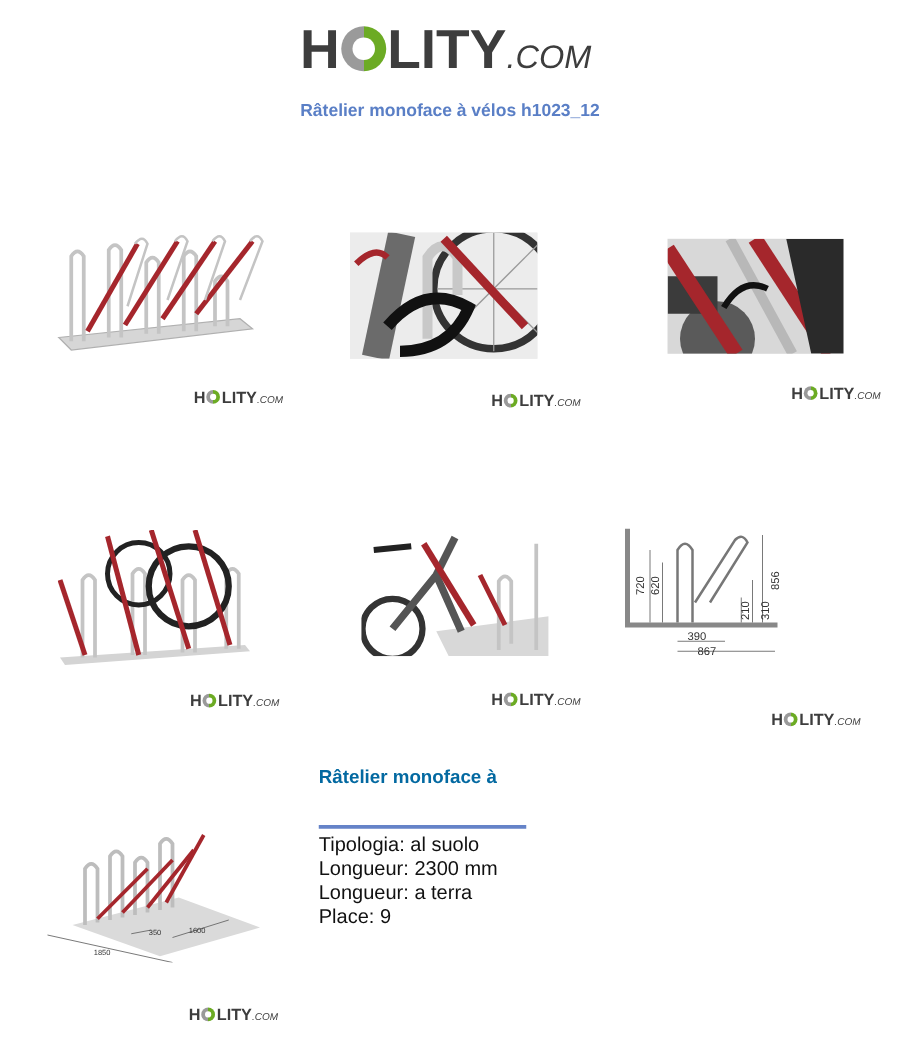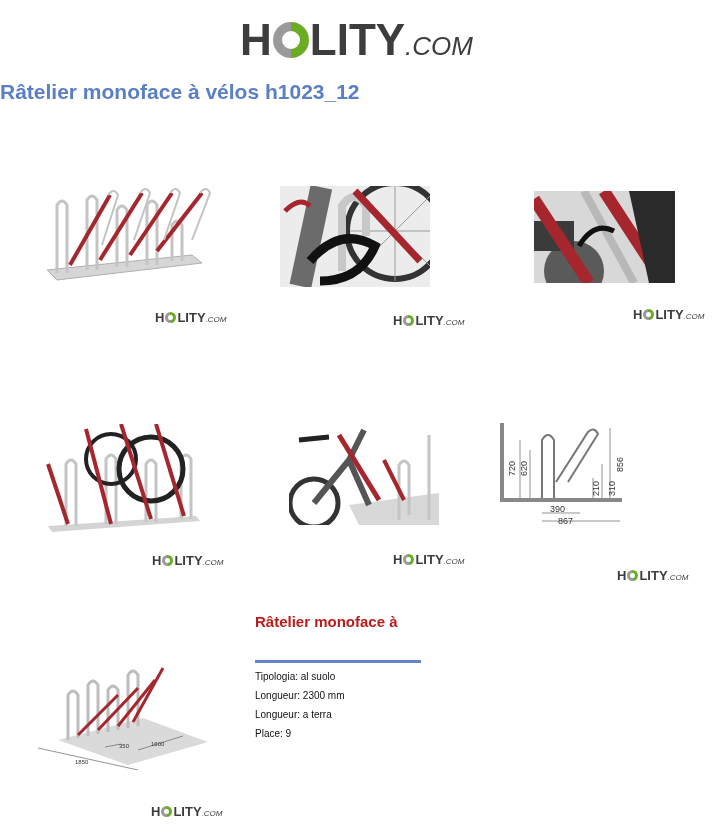--- a/index.html
+++ b/index.html
@@ -9,25 +9,25 @@
   .logo .o { display:inline-block; position:relative; border-radius:50%; }
   .logo .com { font-weight:normal;font-style:italic; }
   .main-logo { left:240px; top:18px; font-size:44px; line-height:44px; }
   .main-logo .o { width:36px; height:36px; margin:0 1px; top:3px; background:conic-gradient(#6cab24 0deg 180deg, #9a9a9a 180deg 360deg); }
   .main-logo .o::after { content:""; position:absolute; left:9px; top:9px; width:18px; height:18px; background:#fff; border-radius:50%; }
   .main-logo .com { font-size:26px; }
   .small-logo { font-size:13px; line-height:13px; }
   .small-logo .o { width:11px; height:11px; margin:0 1px; top:1px; background:conic-gradient(#6cab24 0deg 180deg, #9a9a9a 180deg 360deg); }
   .small-logo .o::after { content:""; position:absolute; left:3px; top:3px; width:5px; height:5px; background:#fff; border-radius:50%; }
   .small-logo .com { font-size:8px; }
-  .title { left:0; width:720px; top:80px; text-align:left; color:#5a7fc6; font-weight:bold; font-size:21px; }
+  .title { left:0; width:720px; top:80px; text-align:center; color:#5a7fc6; font-weight:bold; font-size:14px; }
   .photo { background:#fafafa; overflow:hidden; }
-  .info-title { left:255px; top:612px; width:170px; color:#b91c1c; font-weight:bold; font-size:15px; line-height:19px; }
+  .info-title { left:255px; top:612px; width:170px; color:#0369a1; font-weight:bold; font-size:15px; line-height:19px; }
   .info-rule { left:255px; top:660px; width:166px; height:3px; background:#6583c8; }
-  .info-list { left:255px; top:667px; font-size:10px; line-height:19px; color:#111; }
+  .info-list { left:255px; top:667px; font-size:16px; line-height:19px; color:#111; }
   .info-list div { white-space:nowrap; }
   .dim { font-family:"Liberation Sans", sans-serif; font-size:9px; fill:#333; }
 </style>
 </head>
 <body>
 
 <div class="abs logo main-logo">
   <span>H</span>
     <span class="o"></span>
     <span>LITY</span>

